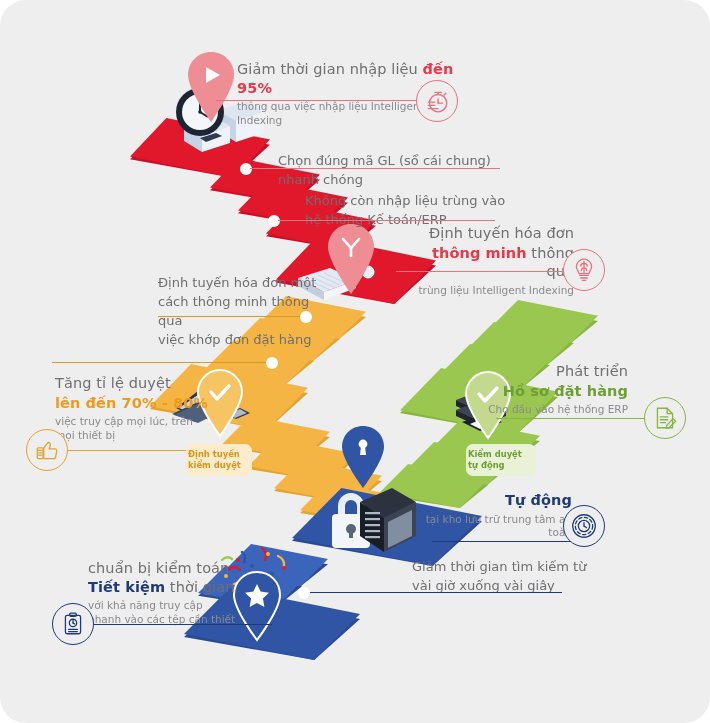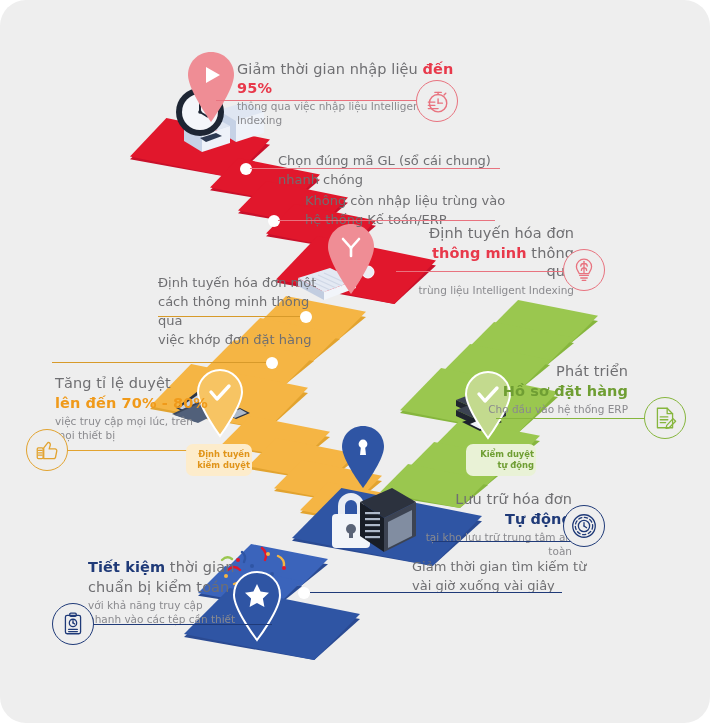--- a/index.html
+++ b/index.html
@@ -45,21 +45,21 @@
     background:#eeeeee; display:flex; align-items:center; justify-content:center;
   }
   .badge svg { width:26px; height:26px; }
 
   
   .pin { position:absolute; }
 
   
   .chip {
     position:absolute; border-radius:7px;
-    font-size:8.4px; font-weight:bold; text-align:right;
+    font-size:8.4px; font-weight:bold; text-align:left;
     line-height:1.28; padding:5px 2px;
   }
 </style>
 </head>
 <body>
 
 <div id="canvas">
 
   <div class="iso" style="left:130px; top:118px; width:140px; height:60px;">
     <div class="edge" style="background:#c9102a;"></div>
@@ -432,21 +432,20 @@
       <path d="M7.6 11 h7"></path>
         <path d="M7.6 13.6 h7"></path>
         <path d="M7.6 16.2 h5"></path>
       <path d="M19.4 12.6 l2.4 2.4 -6 6 -2.8 .6 .6 -2.8z"></path>
     </svg>
   </div>
   <div class="chip" style="left:466px; top:444px; width:70px; background:#e9f2d6; color:#6f9e33; white-space:pre-line;">Kiểm duyệt
 tự động</div>
 
   <div class="txtblk" style="left:420px; top:490px; width:152px; text-align:right;">
-    <div class="hl1">Lưu trữ hóa đơn</div>
     <div class="hl1" style="margin-top:1px;">
       <b style="color:#1f3a78;">Tự động</b>
     </div>
     <div class="hl2" style="margin-top:3px;">tại kho lưu trữ trung tâm an toàn</div>
   </div>
   <div class="rule" style="left:432px; top:541px; width:140px; background:#1f3a78;"></div>
   <div class="badge" style="left:563px; top:505px; border:1.6px solid #1f3a78;">
     <svg viewBox="0 0 24 24" fill="none" stroke="#1f3a78" stroke-width="1.2" stroke-linecap="round">
       <circle cx="12" cy="12" r="5.2"></circle>
       <path d="M12 12 v-3"></path>
@@ -455,24 +454,24 @@
       <circle cx="12" cy="12" r="10.4"></circle>
     </svg>
   </div>
 
   <div class="note" style="left:412px; top:558px; width:180px; white-space:pre-line;">Giảm thời gian tìm kiếm từ
 vài giờ xuống vài giây</div>
   <div class="rule" style="left:310px; top:592px; width:252px; background:#1f3a78;"></div>
   <div class="dot" style="left:298px; top:587px;"></div>
 
   <div class="txtblk" style="left:88px; top:558px; width:180px;">
+    <div class="hl1" style="margin-top:1px;">chuẩn bị kiểm toán</div>
     <div class="hl1">
       <b style="color:#1f3a78;">Tiết kiệm</b><span> thời gian</span>
     </div>
-    <div class="hl1" style="margin-top:1px;">chuẩn bị kiểm toán</div>
     <div class="hl2" style="margin-top:3px; white-space:pre-line;">với khả năng truy cập
 nhanh vào các tệp cần thiết</div>
   </div>
   <div class="rule" style="left:92px; top:624px; width:180px; background:#1f3a78;"></div>
   <div class="badge" style="left:52px; top:603px; border:1.6px solid #1f3a78;">
     <svg viewBox="0 0 24 24" fill="none" stroke="#1f3a78" stroke-width="1.2" stroke-linecap="round" stroke-linejoin="round">
       <rect x="5" y="4" width="14" height="17" rx="1.6"></rect>
       <rect x="9" y="2" width="6" height="3" rx="1"></rect>
       <circle cx="12" cy="11" r="3.4"></circle>
         <path d="M12 11 v-2"></path>

